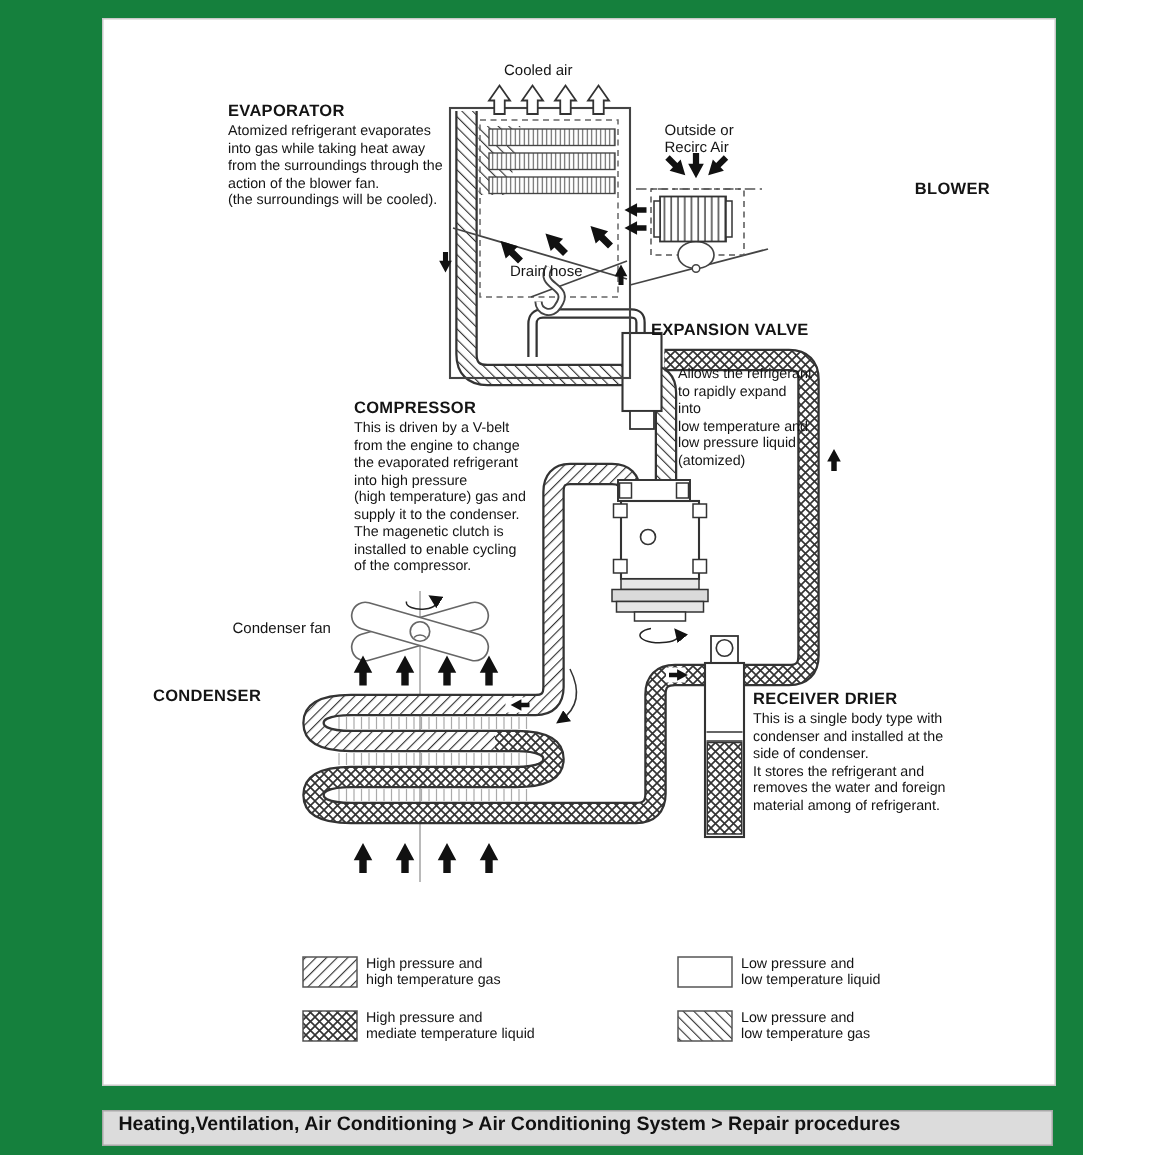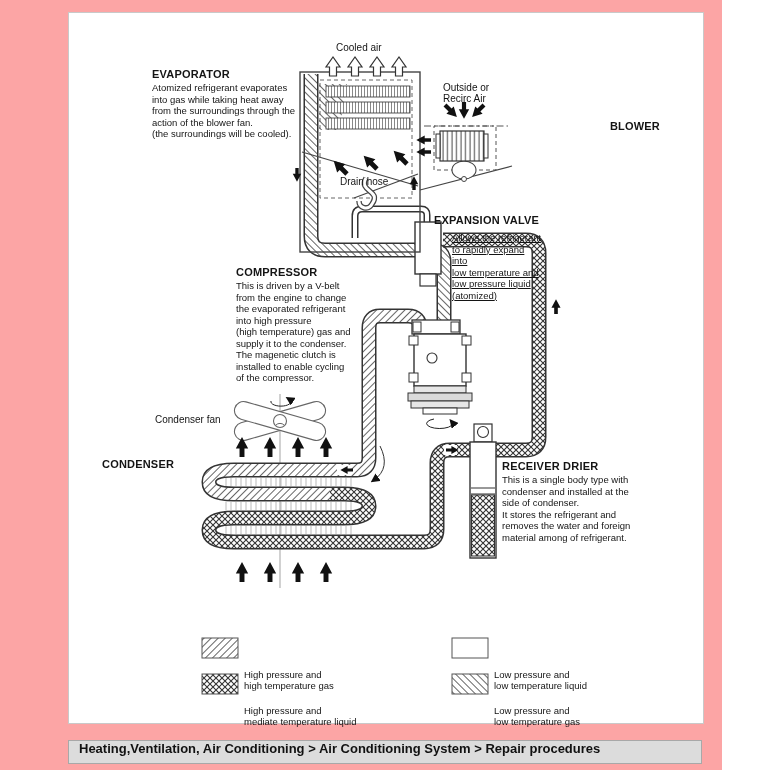--- a/index.html
+++ b/index.html
@@ -1,23 +1,23 @@
 <!DOCTYPE html>
 <html><head>
 <meta charset="utf-8">
 <style>
   html,body{margin:0;padding:0;background:#fff;font-family:"Liberation Sans",sans-serif;}
-  #stage{position:relative;width:722px;height:770px;background:#fca5a5;overflow:hidden;}
+  #stage{position:relative;width:722px;height:770px;background:#15803d;overflow:hidden;}
   #panel{position:absolute;left:68px;top:12px;width:634px;height:710px;background:#fff;border:1px solid #c9c9c9;}
   #diagram-svg{position:absolute;left:0;top:0;}
   .txt{position:absolute;color:#141414;}
   .comp-title{font-size:11px;font-weight:bold;letter-spacing:.2px;margin:0 0 2px 0;}
   .desc{font-size:9.5px;line-height:11.5px;white-space:pre-line;}
   .small-label{font-size:10px;white-space:pre-line;}
-  .legend-text{font-size:9.5px;line-height:11px;white-space:pre-line;margin-top:32px;}
+  .legend-text{font-size:9.5px;line-height:11px;white-space:pre-line;}
   #breadcrumb-bar{position:absolute;left:68px;top:740px;width:634px;height:24px;background:#dcdcdc;
     border:1px solid #a8a8a8;box-sizing:border-box;display:flex;align-items:flex-start;}
   #breadcrumb-bar span{font-size:13px;font-weight:bold;color:#111;padding-left:10px;white-space:nowrap;}
 </style>
 </head>
 <body>
 
 <div id="stage">
   <div id="panel"></div>
 
@@ -278,21 +278,21 @@
   <div class="txt small-label" style="left:443px;top:82px;">Outside or
 Recirc Air</div>
 
   <div class="txt" style="left:500px;top:120px;width:160px;text-align:right;">
     <div class="comp-title">BLOWER</div>
   </div>
 
   <div class="txt small-label" style="left:340px;top:176px;">Drain hose</div>
 
   <div class="txt comp-title" style="left:434px;top:214px;">EXPANSION VALVE</div>
-  <div class="txt desc" style="left:452px;top:232px;width:90px;text-decoration:underline;">Allows the refrigerant
+  <div class="txt desc" style="left:452px;top:244px;width:90px;">Allows the refrigerant
 to rapidly expand into
 low temperature and
 low pressure liquid
 (atomized)</div>
 
   <div class="txt" style="left:236px;top:266px;width:160px;">
     <div class="comp-title">COMPRESSOR</div>
     <div class="desc">This is driven by a V-belt
 from the engine to change
 the evaporated refrigerant

